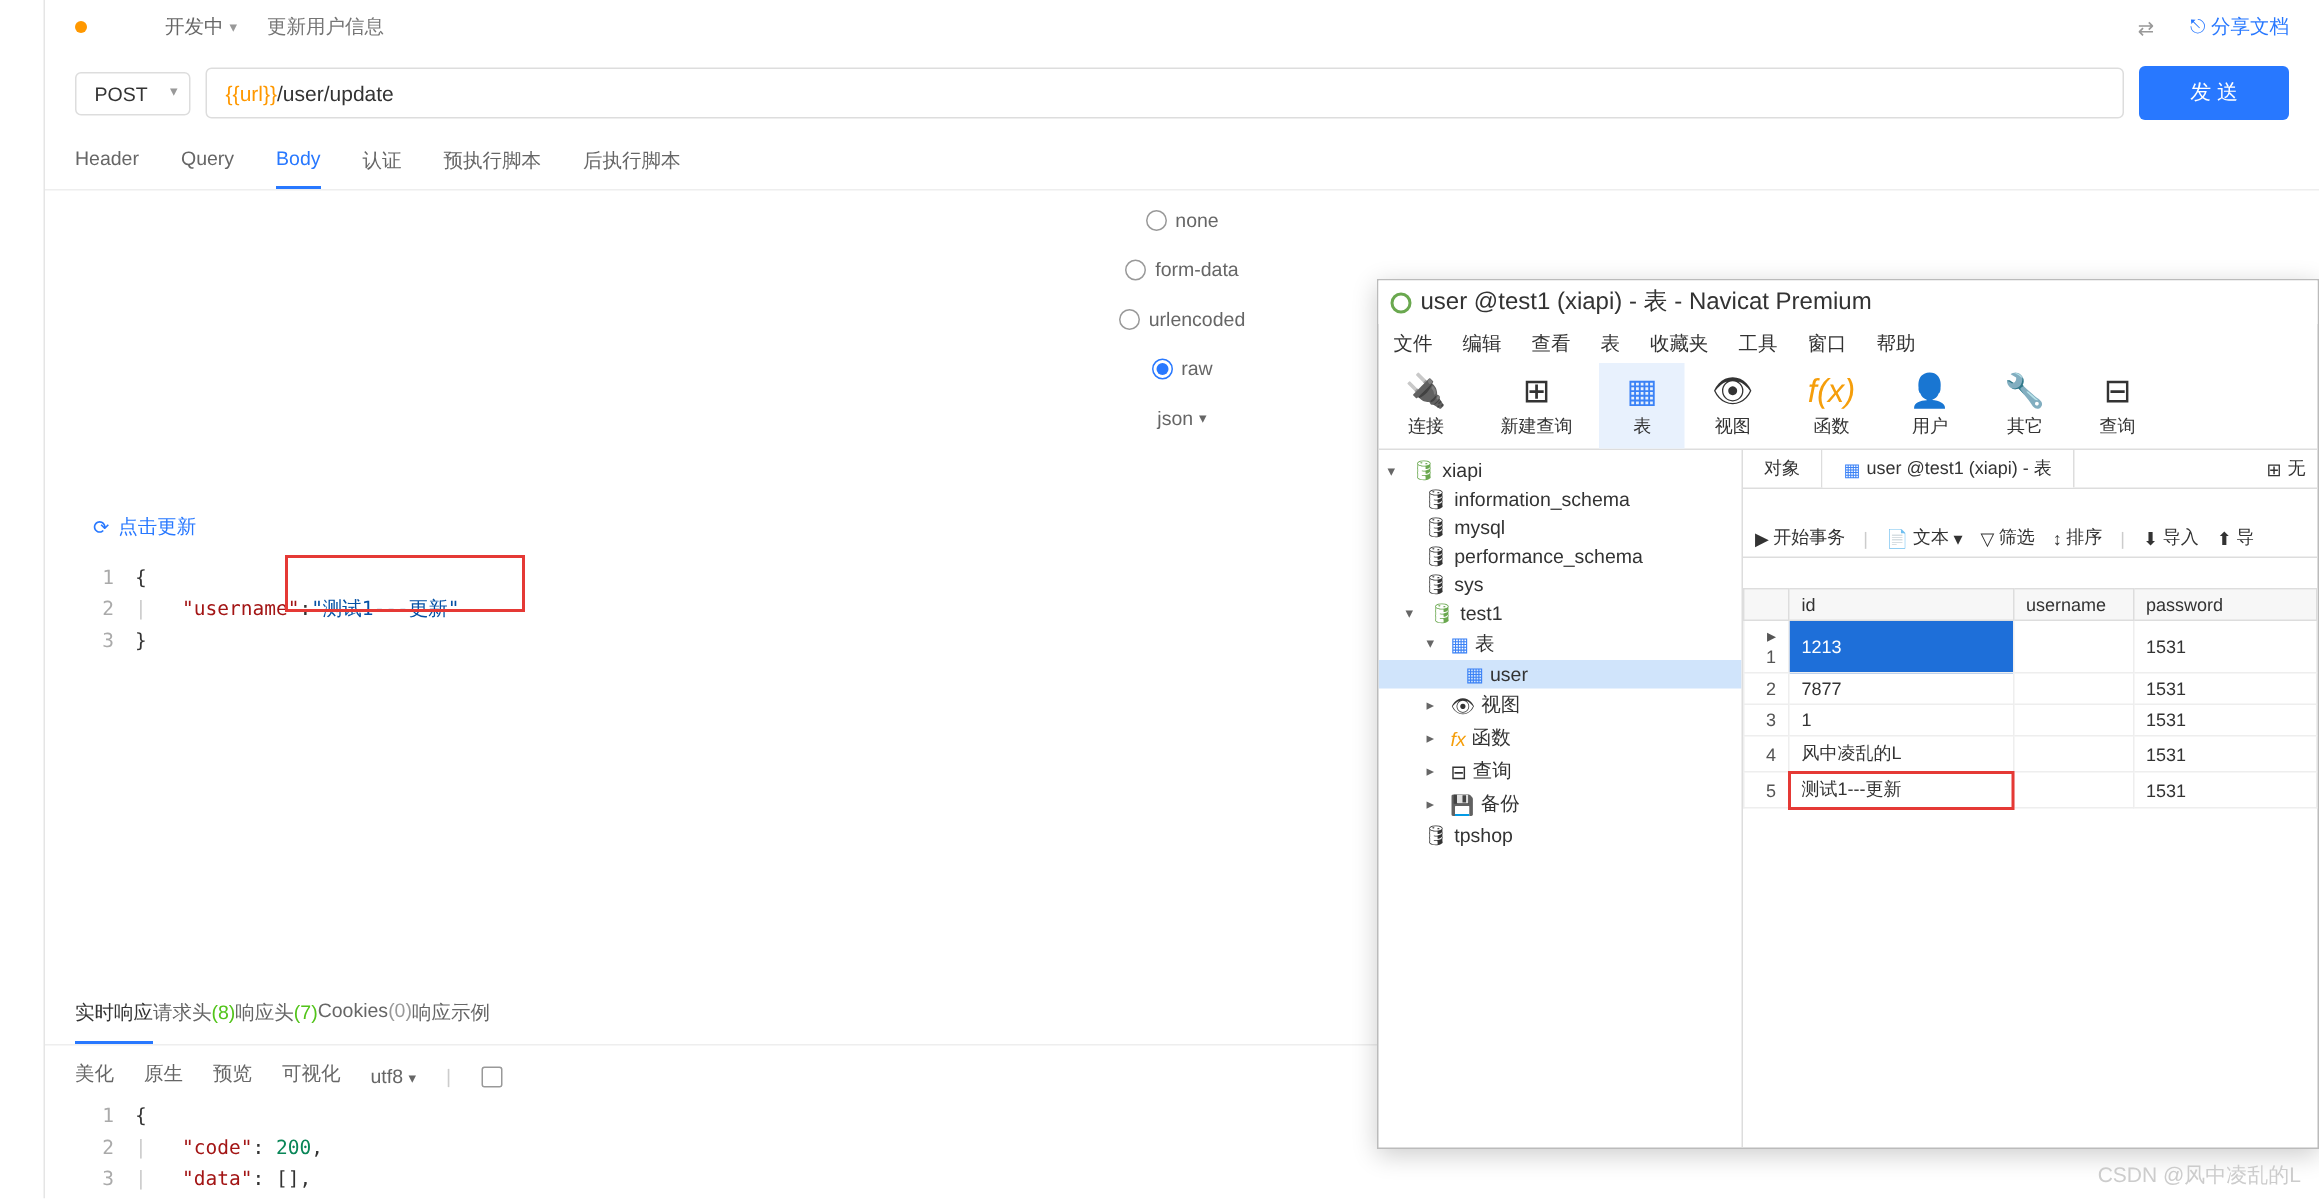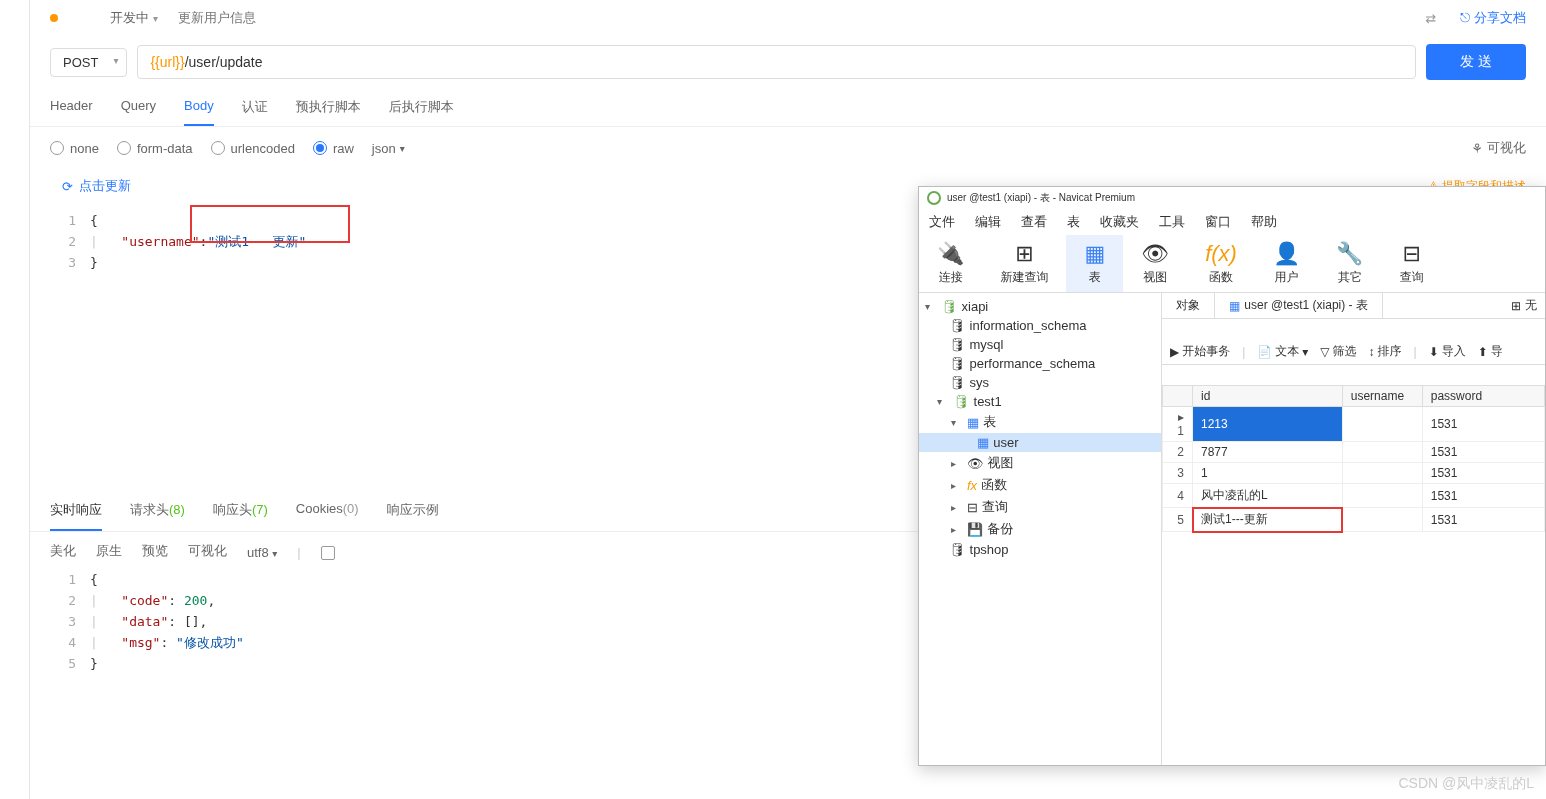--- a/index.html
+++ b/index.html
@@ -14,49 +14,49 @@
 .url-row { display: flex; align-items: center; padding: 8px 20px; gap: 10px; }
 .method-select { border: 1px solid #ddd; border-radius: 4px; padding: 6px 28px 6px 12px; background: #fff; cursor: pointer; font-size: 13px; position: relative; }
 .method-select::after { content: "▾"; position: absolute; right: 8px; color: #999; font-size: 10px; }
 .url-input { flex: 1; border: 1px solid #ddd; border-radius: 4px; padding: 8px 12px; font-size: 14px; }
 .url-var { color: #ff9800; }
 .url-path { color: #333; }
 .send-btn { background: #2878ff; color: #fff; border: none; border-radius: 4px; padding: 9px 34px; cursor: pointer; font-size: 14px; }
 .tabs { display: flex; gap: 28px; padding: 0 20px; border-bottom: 1px solid #eee; }
 .tab { padding: 10px 0; cursor: pointer; color: #666; }
 .tab.active { color: #2878ff; border-bottom: 2px solid #2878ff; }
-.body-opts { display: flex; align-items: center; gap: 18px; padding: 12px 20px; }
+.body-opts { display: flex; align-items: center; gap: 18px; padding: 12px 20px; flex-direction: column; }
 .radio { display: flex; align-items: center; gap: 6px; cursor: pointer; color: #666; }
 .radio-circle { width: 14px; height: 14px; border: 1px solid #999; border-radius: 50%; display: inline-flex; align-items: center; justify-content: center; }
 .radio.selected .radio-circle { border-color: #2878ff; }
 .radio.selected .radio-circle::after { content: ""; width: 8px; height: 8px; border-radius: 50%; background: #2878ff; }
 .content-type { color: #666; cursor: pointer; display: flex; align-items: center; gap: 4px; text-align: center; }
 .visual-btn { margin-left: auto; color: #666; cursor: pointer; display: flex; align-items: center; gap: 4px; }
 .editor-section { padding: 0 20px; }
 .update-hint { display: flex; align-items: center; gap: 6px; color: #2878ff; padding: 8px 12px; cursor: pointer; }
 .extract-hint { color: #ff9800; font-size: 12px; }
 .code-editor { font-family: Consolas, monospace; font-size: 13px; padding: 8px 0; line-height: 1.6; position: relative; }
 .code-line { display: flex; }
 .gutter { width: 40px; text-align: right; color: #aaa; padding-right: 14px; user-select: none; }
 .code-content { flex: 1; white-space: pre; }
 .json-key { color: #a31515; }
 .json-str { color: #0451a5; }
 .json-num { color: #098658; }
 .red-box { border: 2px solid #e53935; position: absolute; }
-.response-tabs { display: flex; gap: 28px; padding: 0 20px; border-bottom: 1px solid #eee; margin-top: 30px; }
+.response-tabs { display: flex; padding: 0 20px; border-bottom: 1px solid #eee; margin-top: 30px; }
 .resp-tab { padding: 10px 0; cursor: pointer; color: #666; }
 .resp-tab.active { color: #333; border-bottom: 2px solid #2878ff; }
 .resp-count { color: #52c41a; }
 .resp-toolbar { display: flex; gap: 20px; padding: 10px 20px; align-items: flex-end; color: #666; }
 .resp-toolbar span { cursor: pointer; }
 .copy-icon { width: 14px; height: 14px; border: 1px solid #999; border-radius: 2px; cursor: pointer; }
 
 
 .navicat { position: absolute; right: 0; top: 186px; width: 628px; height: 580px; background: #fff; border: 1px solid #bbb; box-shadow: 0 4px 16px rgba(0,0,0,.2); display: flex; flex-direction: column; }
-.nav-title { display: flex; align-items: center; gap: 6px; padding: 4px 8px; font-size: 10px; background: #fff; }
+.nav-title { display: flex; align-items: center; gap: 6px; padding: 4px 8px; font-size: 16px; background: #fff; }
 .nav-logo { width: 14px; height: 14px; border-radius: 50%; border: 2px solid #6aa84f; }
 .nav-menu { display: flex; gap: 20px; padding: 4px 10px; font-size: 13px; }
 .nav-menu span { cursor: pointer; }
 .nav-toolbar { display: flex; border-bottom: 1px solid #ddd; }
 .nav-tool { flex: 0 0 auto; padding: 6px 18px; text-align: center; font-size: 12px; color: #333; cursor: pointer; display: flex; flex-direction: column; align-items: center; gap: 2px; }
 .nav-tool.active { background: #e8f1fd; }
 .nav-tool-icon { font-size: 22px; color: #333; }
 .nav-body { display: flex; flex: 1; overflow: hidden; }
 .nav-tree { width: 243px; border-right: 1px solid #ddd; padding: 4px 0; font-size: 13px; overflow: auto; }
 .tree-item { display: flex; align-items: center; gap: 4px; padding: 2px 6px; cursor: pointer; }

